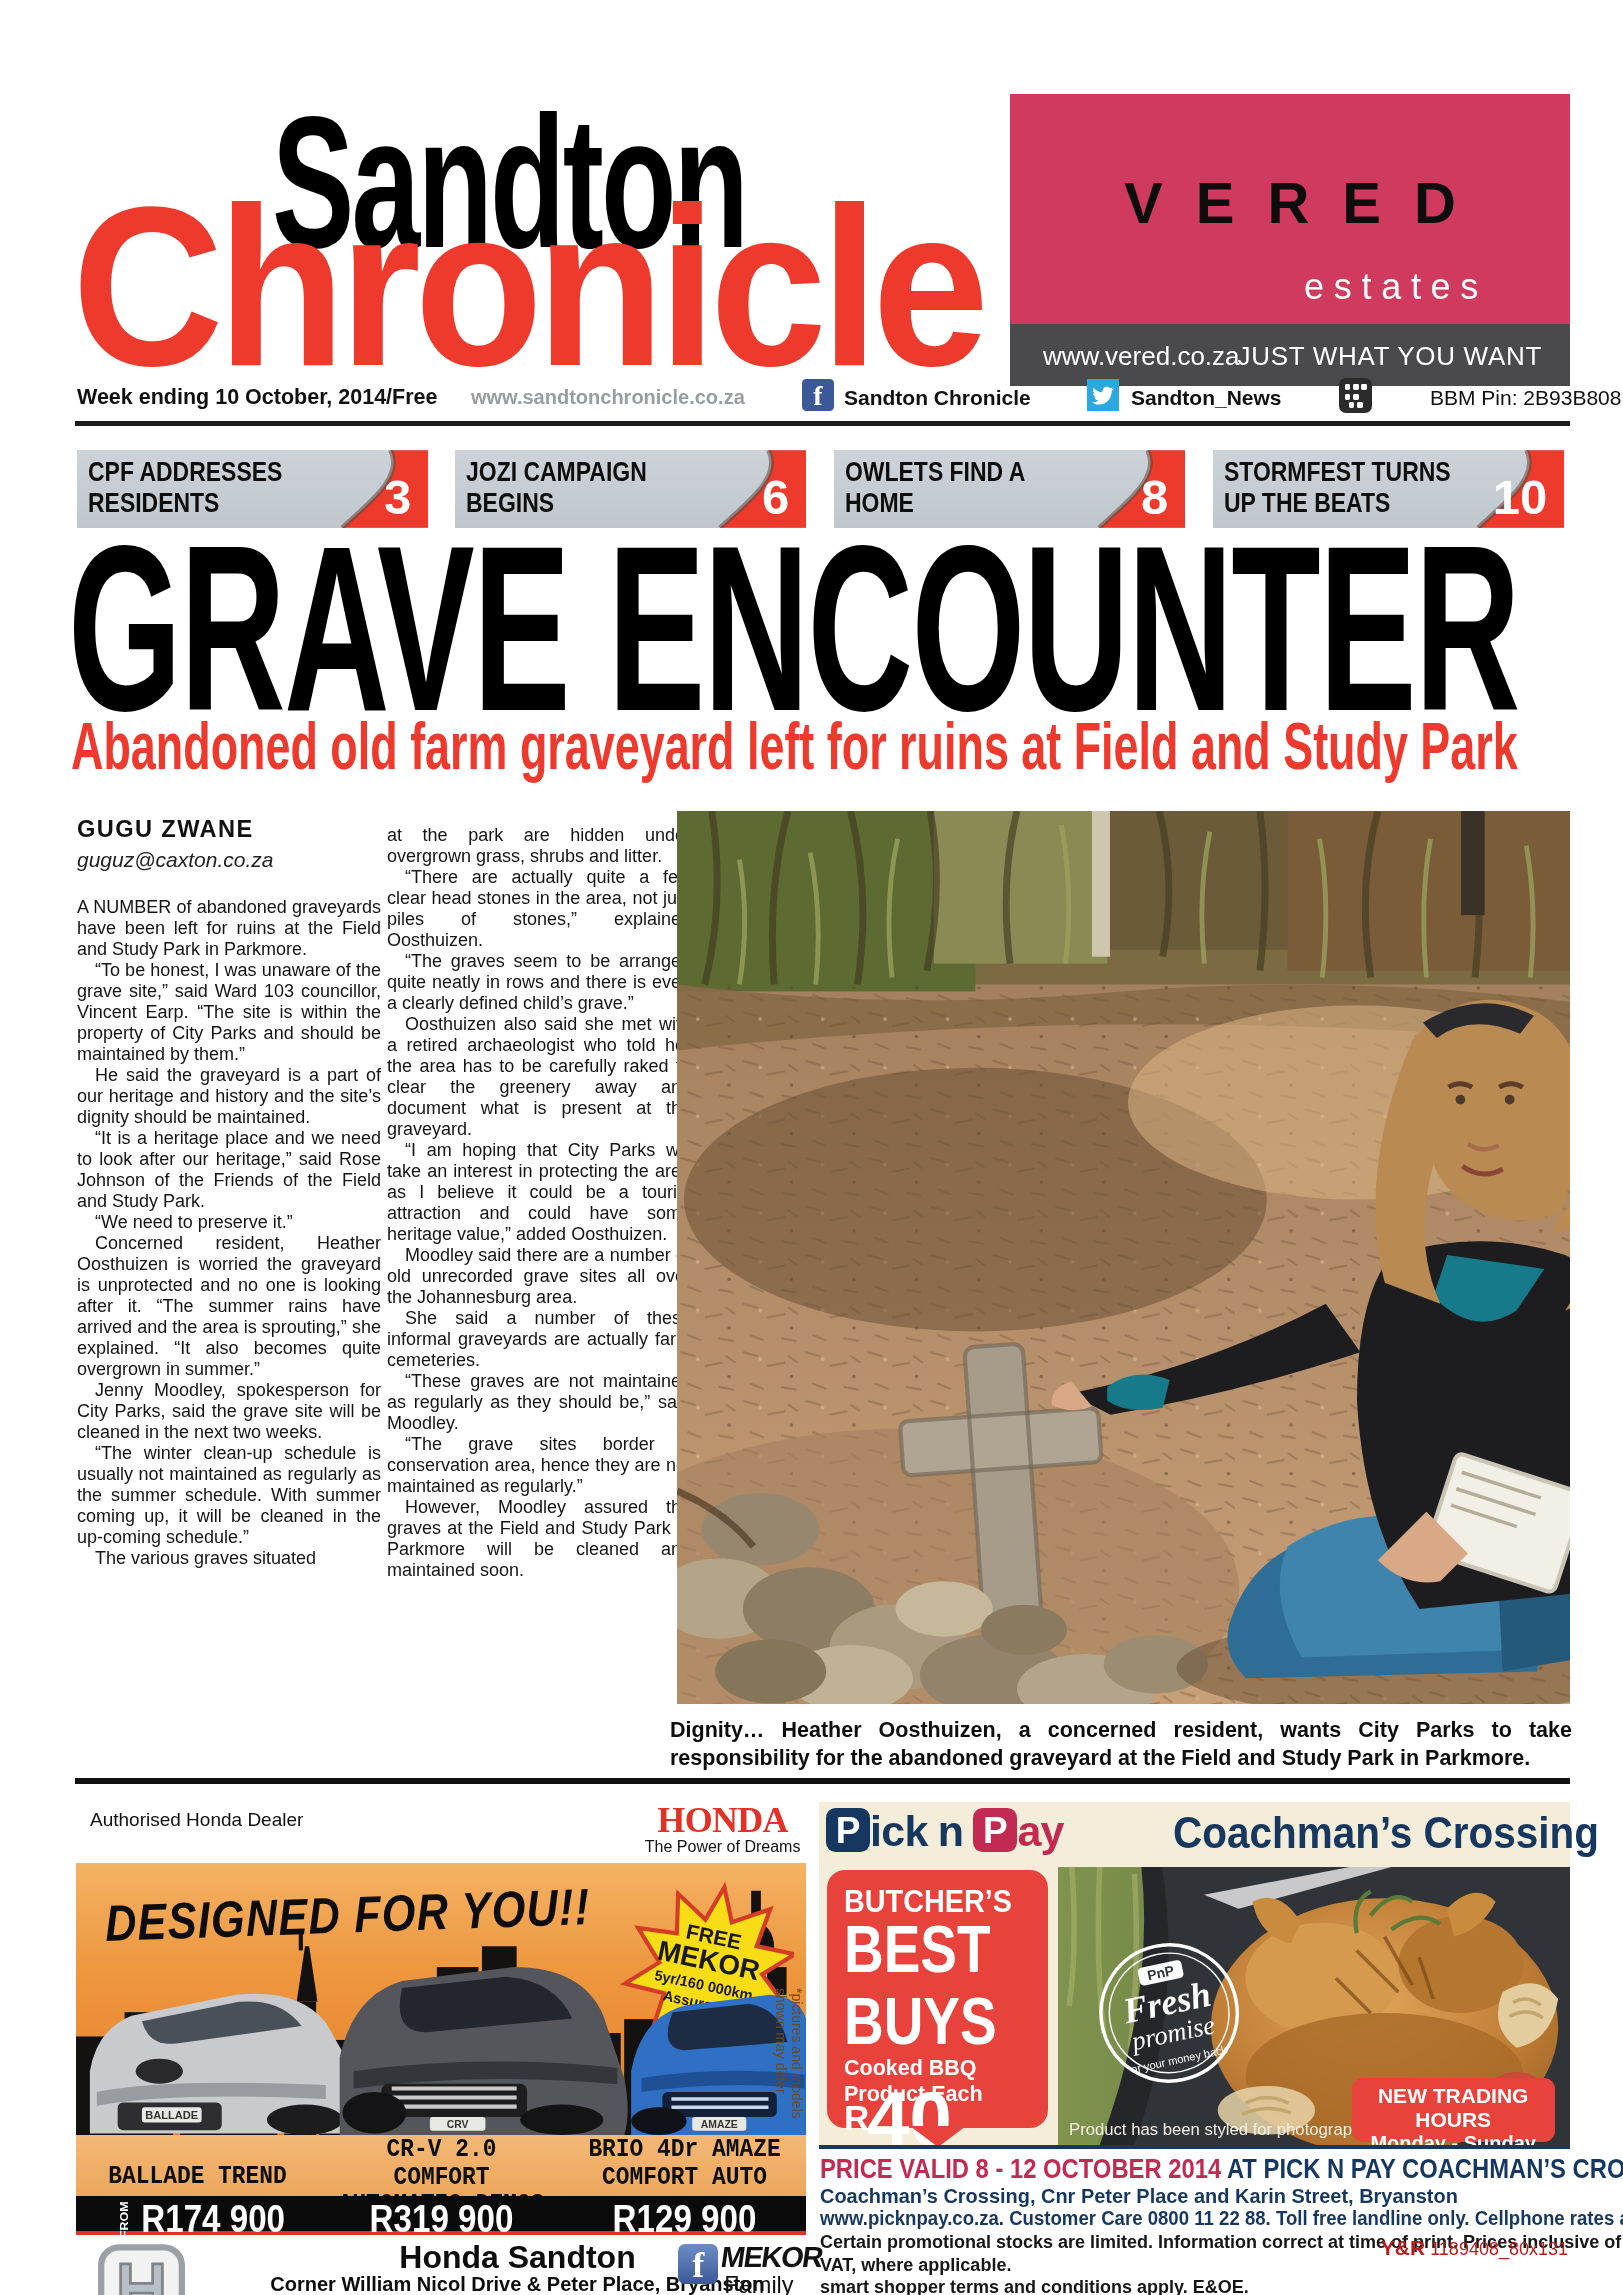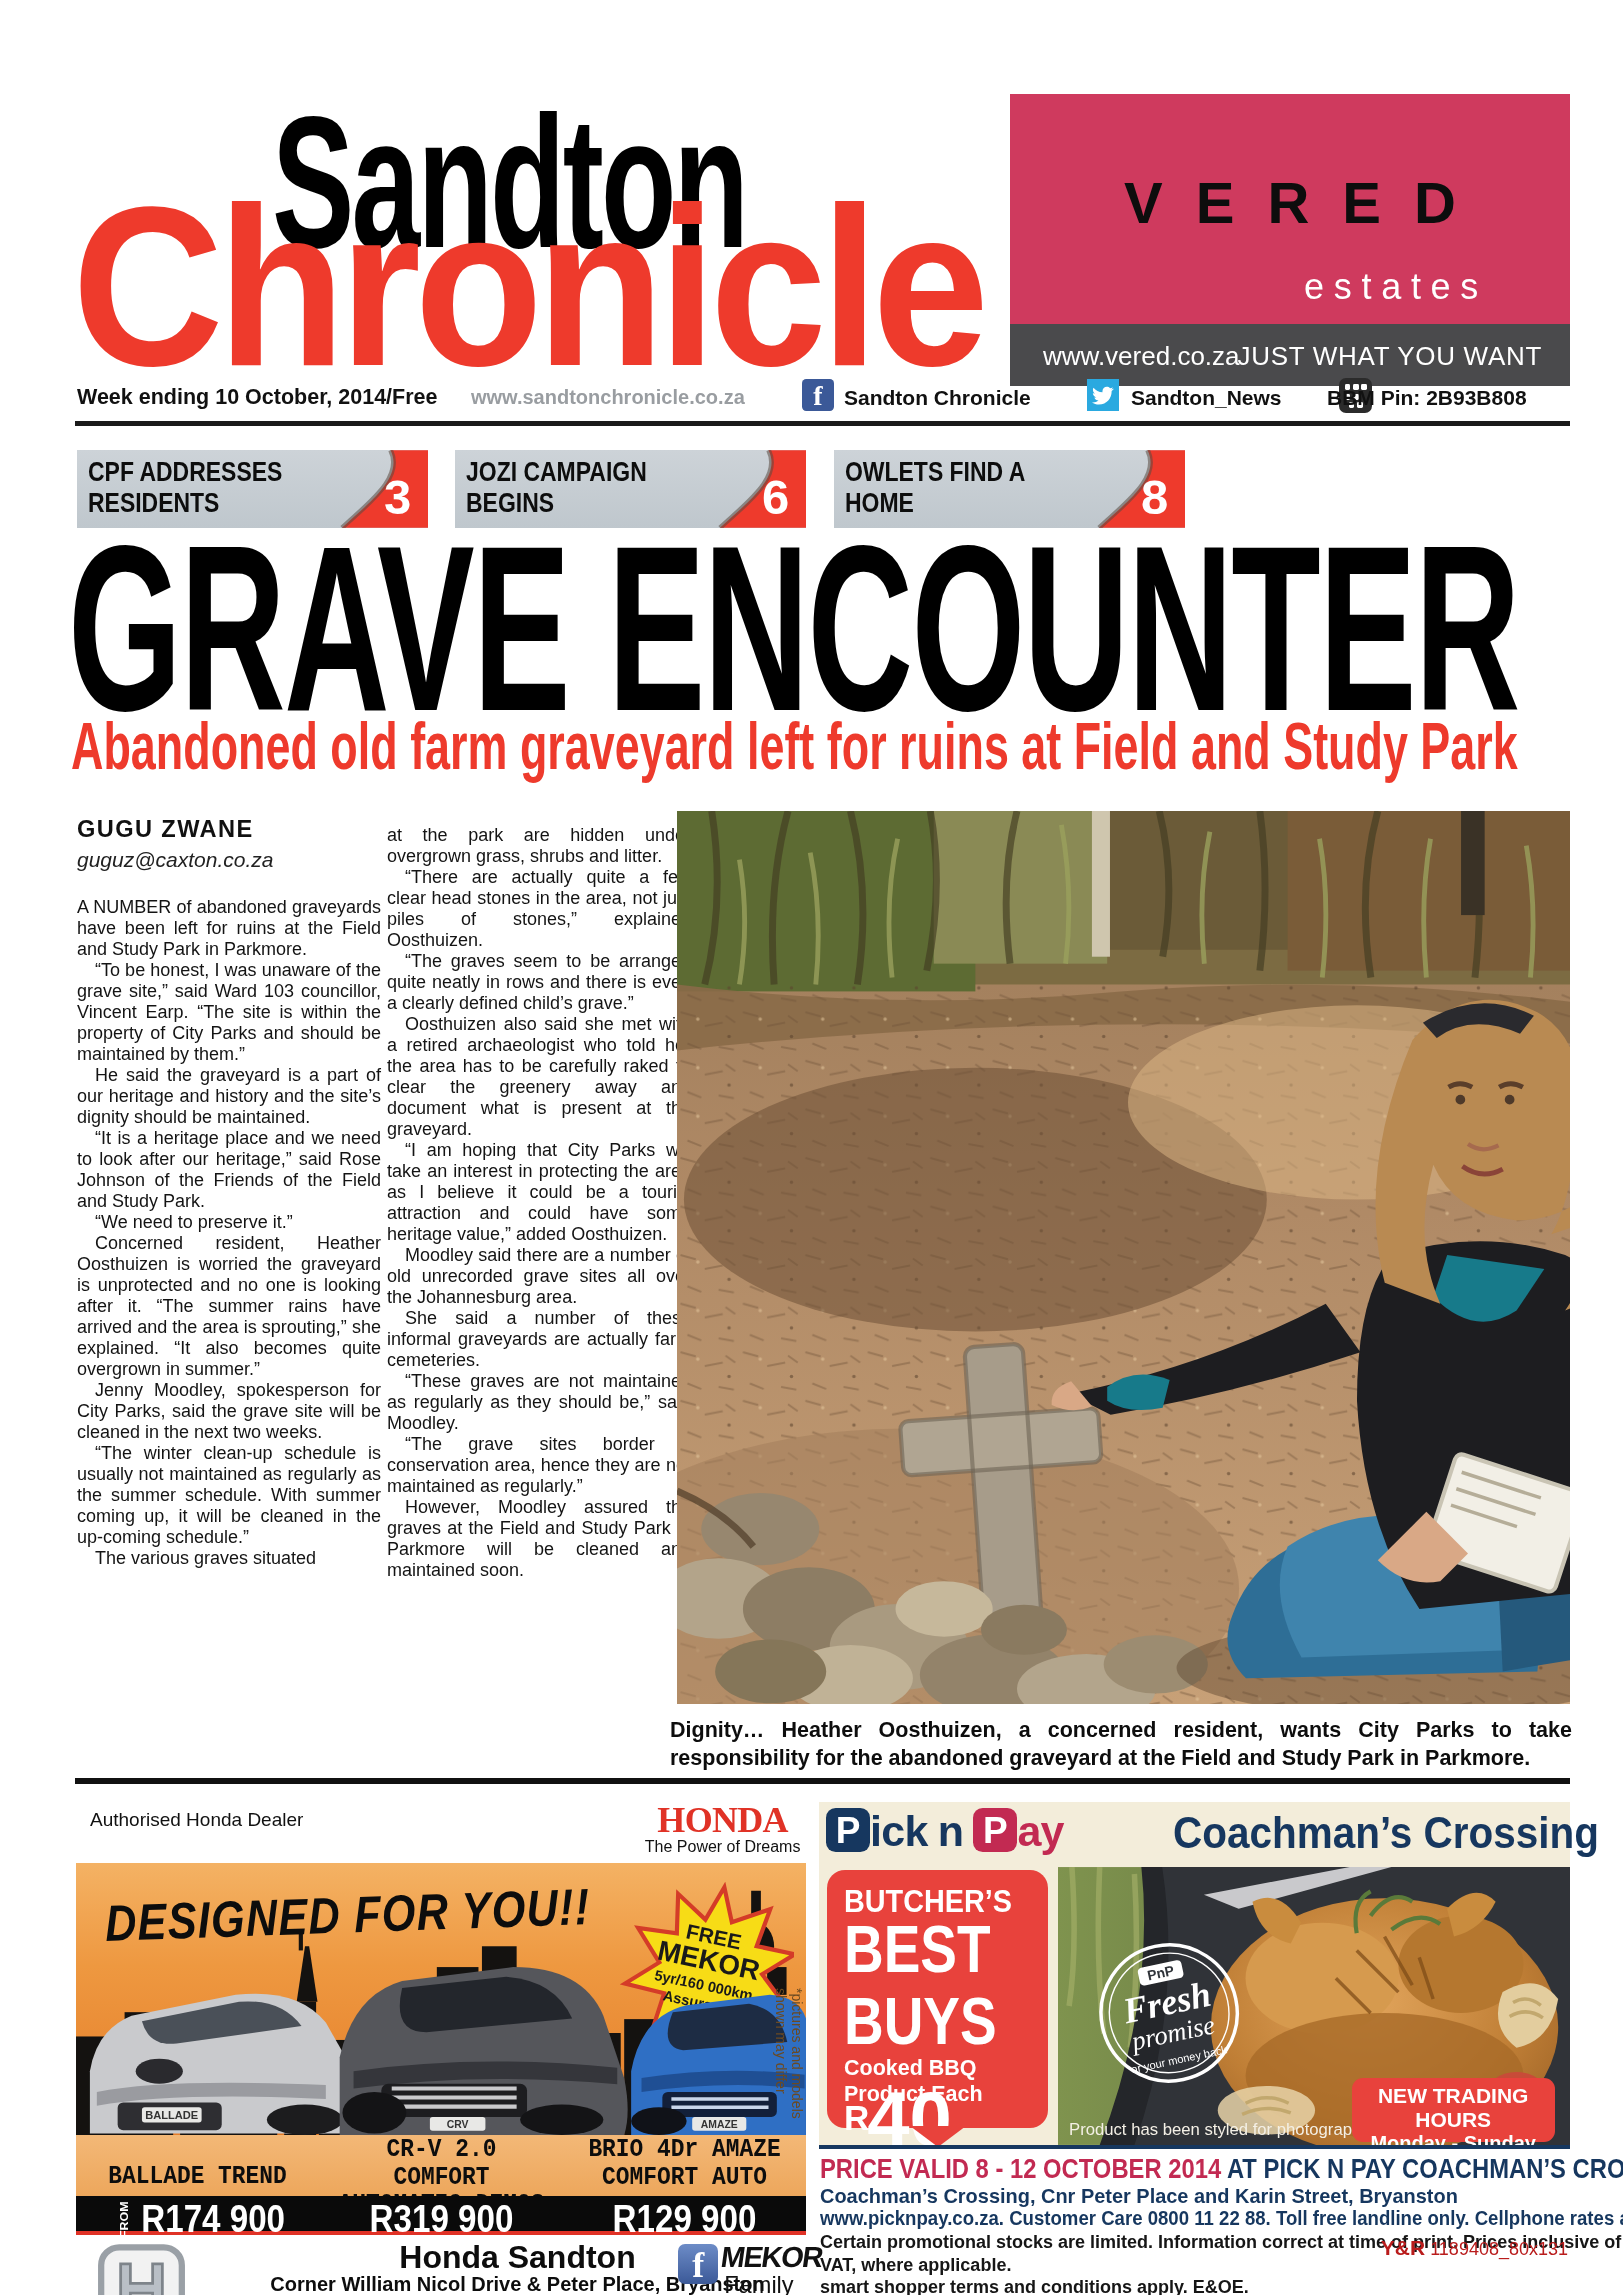--- a/index.html
+++ b/index.html
@@ -26,21 +26,21 @@
   
   .dateline { position:absolute; left:0; top:378px; width:1624px; height:42px; }
   .dl-date { position:absolute; left:77px; top:7px; font-size:21.5px; font-weight:bold; color:#111; }
   .dl-site { position:absolute; left:471px; top:8.3px; font-size:20px; font-weight:bold; color:#999da1; }
   .dl-fb-ic { position:absolute; left:802px; top:1.4px; width:32px; height:32px; background:#3b5998; border-radius:4.2px; color:#fff; font-weight:bold; font-size:28px; text-align:center; line-height:33px; font-family:"Liberation Serif",serif; }
   .dl-fb-tx { position:absolute; left:844px; top:8.3px; font-size:21px; font-weight:bold; color:#111; }
   .dl-tw-ic { position:absolute; left:1087px; top:1.4px; width:32px; height:32px; background:#2aa9e0; }
   .dl-tw-tx { position:absolute; left:1131px; top:8.3px; font-size:21px; font-weight:bold; color:#111; }
   .dl-bbm-ic { position:absolute; left:1339px; top:0px; width:33px; height:35px; background:#2b2b2b; border-radius:7px; }
   .dl-bbm-ic i { position:absolute; width:5.6px; height:5.6px; background:#fff; border-radius:1.4px; }
-  .dl-bbm-tx { position:absolute; left:1327px; top:8.3px; font-size:21px; font-weight:bold; color:#111; }
+  .dl-bbm-tx { position:absolute; left:1430px; top:8.3px; font-size:21px; font-weight:normal; color:#111; }
   .dl-rule { position:absolute; left:75px; top:421px; width:1495px; height:4.9px; background:#1a1a1a; }
 
   
   .teaser { position:absolute; top:450px; width:351px; height:78px; background:linear-gradient(180deg,#cdd3d8,#bfc7cd); overflow:hidden; }
   .teaser .txt { position:absolute; left:11px; top:7px; font-size:28px; font-weight:bold; color:#0d0d0d; line-height:1.1;
                  transform:scaleX(0.82); transform-origin:0 0; white-space:nowrap; }
   .teaser svg.wedge { position:absolute; right:0; top:0; }
   .teaser .num { position:absolute; right:16.7px; bottom:2.8px; color:#ffffff; font-size:49px; font-weight:bold; }
   .t1{left:77px;} .t2{left:455px;} .t3{left:834px;} .t4{left:1213px;}
 
@@ -177,20 +177,28 @@
       </svg>
     <div class="num">6</div>
   </div>
   <div class="teaser t3">
     <div class="txt"><span>OWLETS FIND A</span><br><span>HOME</span></div>
     <svg class="wedge" width="104" height="78" viewBox="0 0 150 112">
         <path d="M150,0 L96,0 C116,40 62,78 26,112 L150,112 Z" fill="#ee3a2c"></path>
         <path d="M96,0 C116,40 62,78 26,112" stroke="#5a4a42" stroke-width="7" fill="none" opacity="0.55"></path>
       </svg>
     <div class="num">8</div>
+  </div>
+  <div class="teaser t4">
+    <div class="txt"><span>STORMFEST TURNS</span><br><span>UP THE BEATS</span></div>
+    <svg class="wedge" width="104" height="78" viewBox="0 0 150 112">
+        <path d="M150,0 L96,0 C116,40 62,78 26,112 L150,112 Z" fill="#ee3a2c"></path>
+        <path d="M96,0 C116,40 62,78 26,112" stroke="#5a4a42" stroke-width="7" fill="none" opacity="0.55"></path>
+      </svg>
+    <div class="num">10</div>
   </div>
 
   <div class="headline">GRAVE ENCOUNTER</div>
   <div class="subhead">Abandoned old farm graveyard left for ruins at Field and Study Park</div>
 
   <div class="byline-name">GUGU ZWANE</div>
   <div class="byline-mail">guguz@caxton.co.za</div>
 
   <div class="col col1">
     <p>A NUMBER of abandoned graveyards have been left for ruins at the Field and Study Park in Parkmore.</p>

